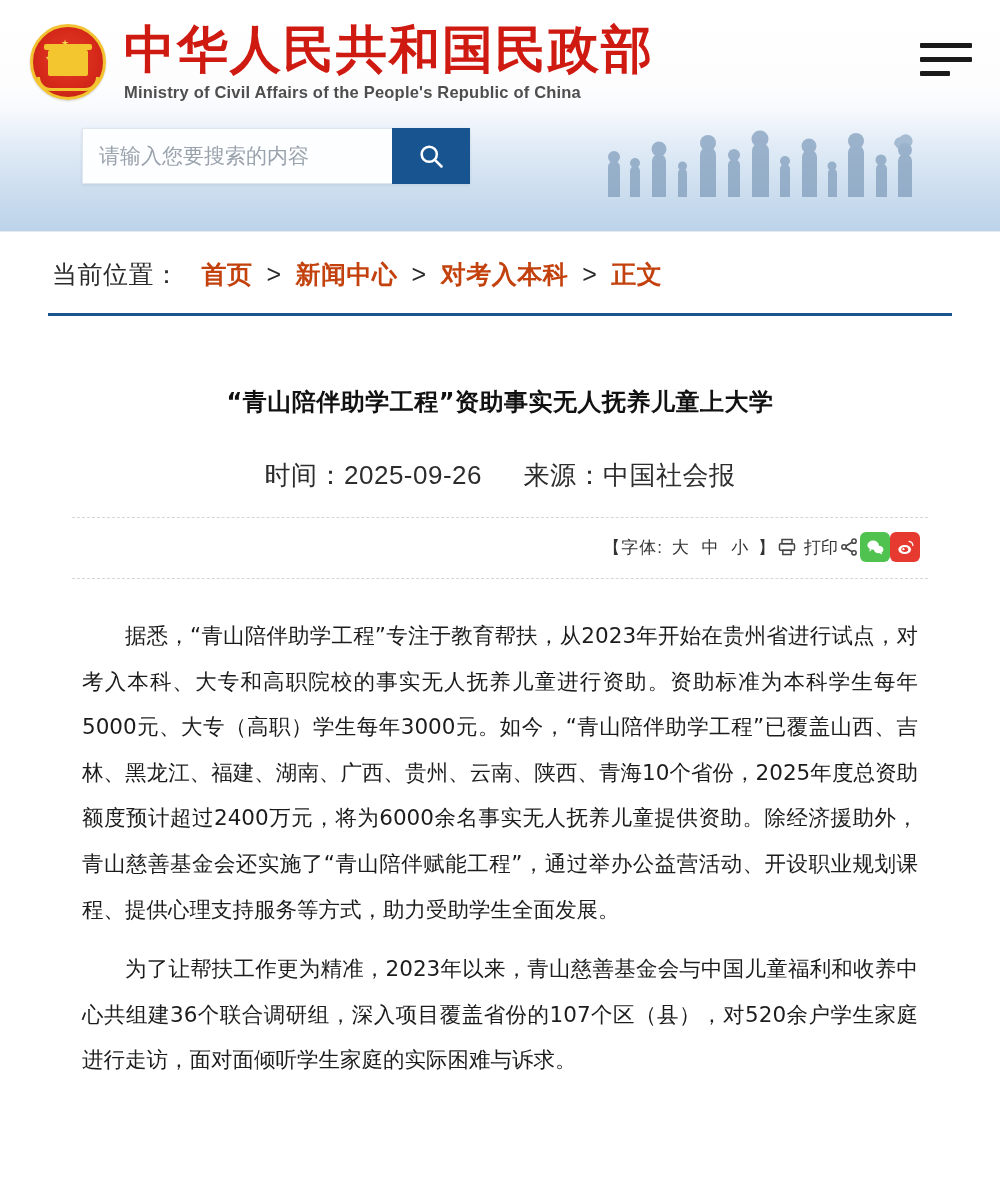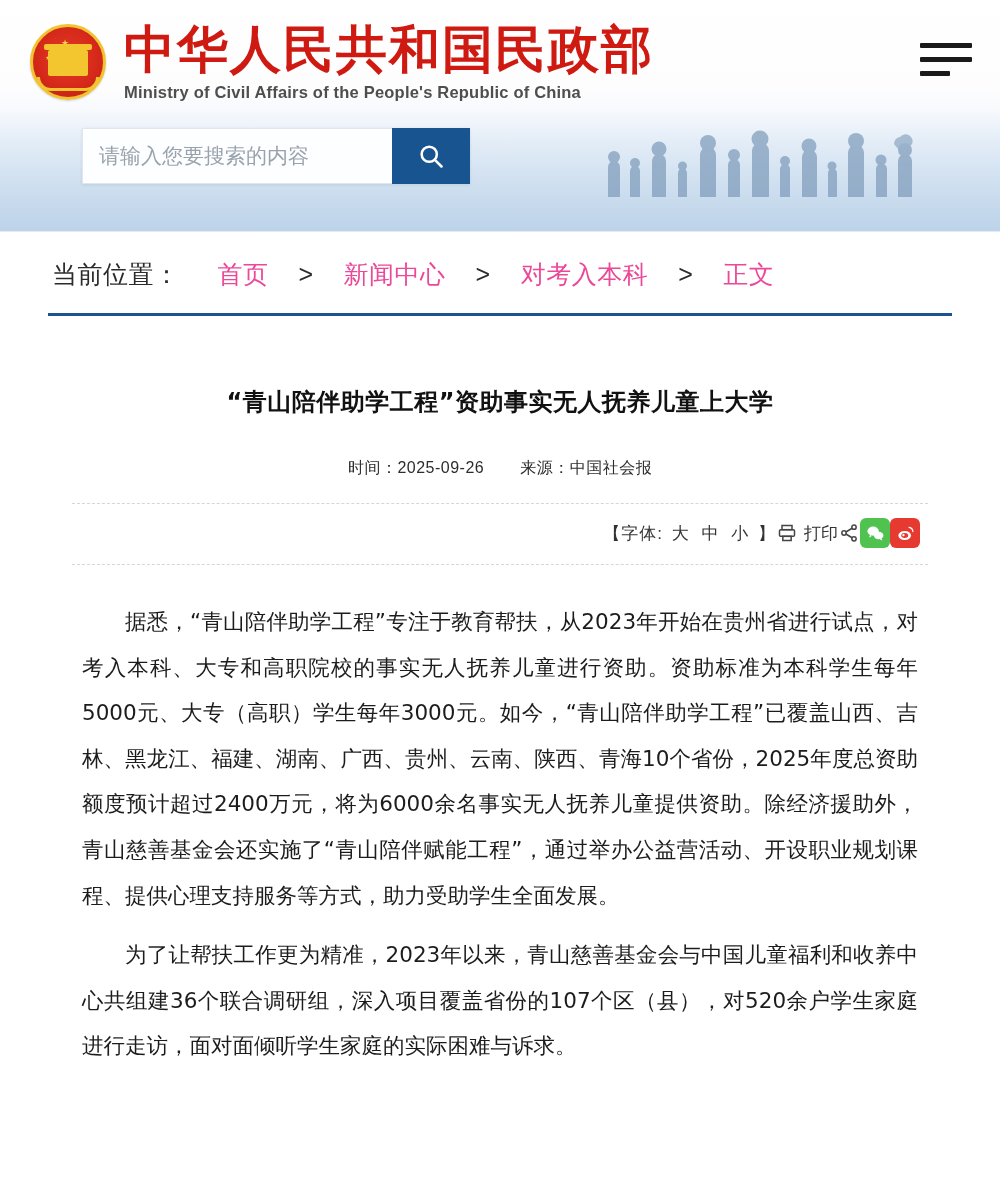--- a/index.html
+++ b/index.html
@@ -182,23 +182,24 @@
     color: #2b2b2b;
     letter-spacing: .5px;
     background: #ffffff;
     display: flex;
     align-items: center;
     flex-wrap: wrap;
     gap: 0;
   }
   .breadcrumb .bc-label { margin-right: 14px; }
   .breadcrumb a {
-    color: #ec4899;
+    color: #c2410c;
     text-decoration: none;
-    margin: 0 24px;
+    margin: 0 8px;
+    font-weight: bold;
   }
   .breadcrumb .sep { color: #2b2b2b; margin: 0 6px; }
 
   
   .article-card {
     margin: 0 48px;
     border-top: 3px solid #19548f;
     background: #fff;
     padding: 0 0 30px 0;
   }
@@ -207,21 +208,21 @@
     font-size: 24px;
     font-weight: 700;
     color: #111;
     line-height: 1.5;
     padding: 52px 36px 0 36px;
     letter-spacing: .5px;
     font-family: "DejaVu Sans", "Liberation Sans", sans-serif;
   }
   .article-meta {
     text-align: center;
-    font-size: 16px;
+    font-size: 26px;
     color: #2d2d2d;
     margin-top: 38px;
     letter-spacing: .5px;
   }
   .article-meta .sp { display: inline-block; width: 26px; }
   .meta-divider {
     border: none;
     border-top: 1px dashed #d6d6d6;
     margin: 24px 24px 0 24px;
   }

